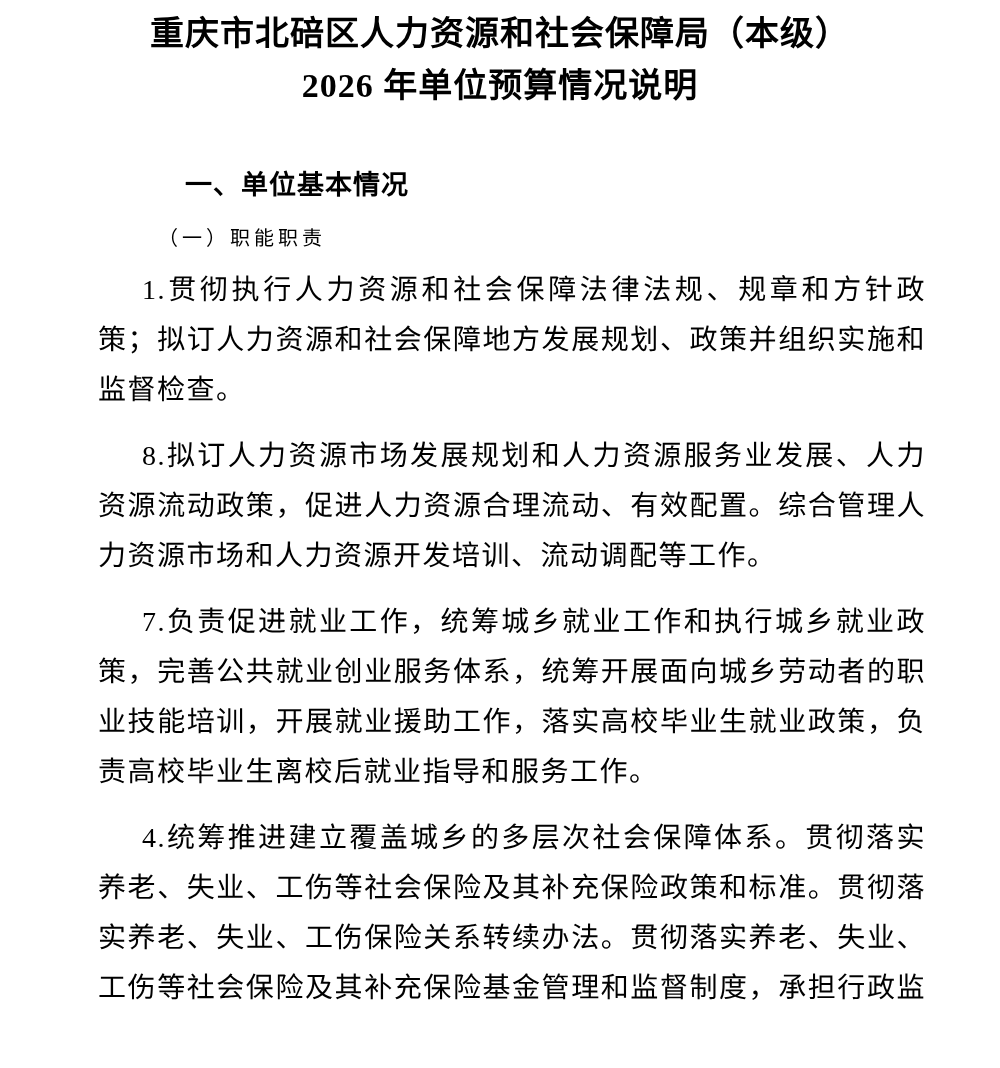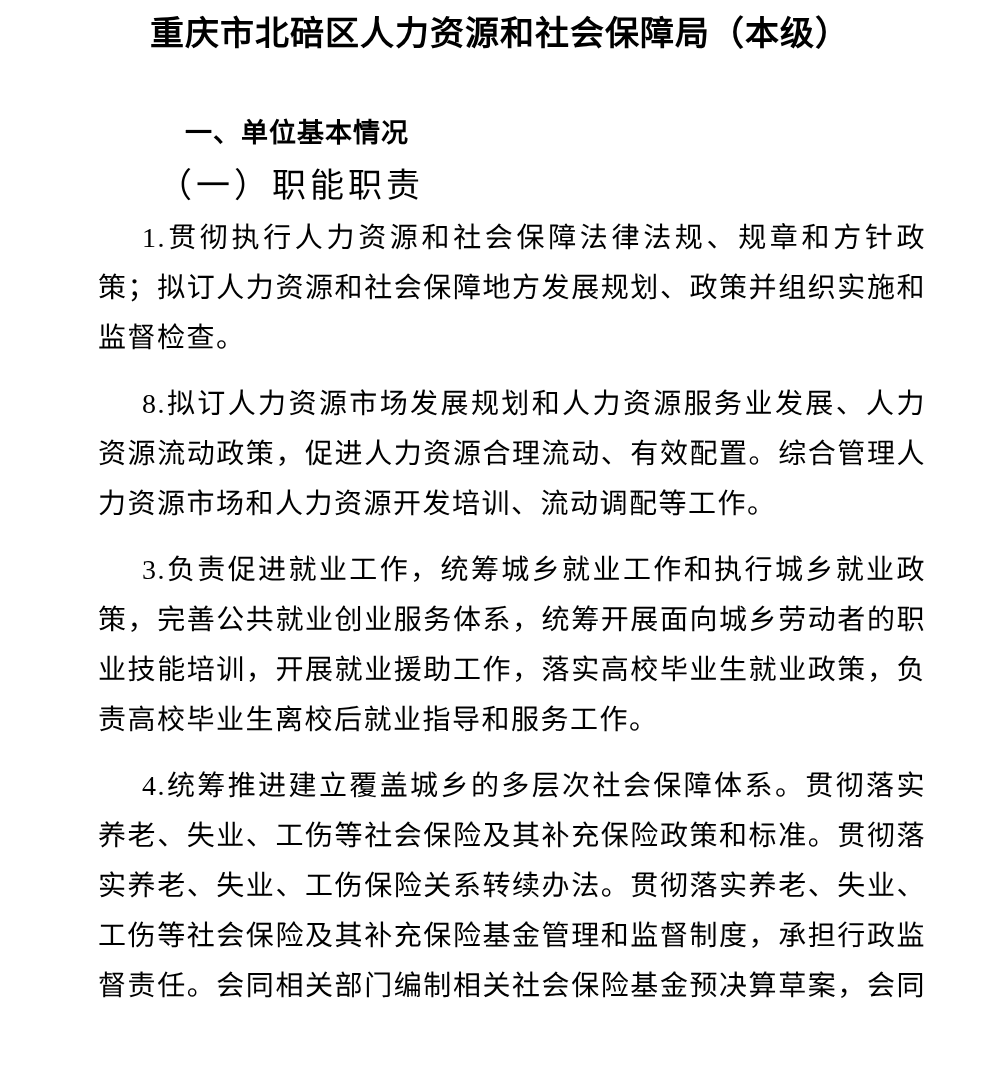--- a/index.html
+++ b/index.html
@@ -32,21 +32,21 @@
     margin: 55px 0 0 103px;
     font-family: Liberation Sans, sans-serif;
     font-weight: 700;
     font-size: 27px;
     line-height: 36px;
     letter-spacing: 1px;
   }
   .subsection-heading {
     margin: 17px 0 0 76px;
     font-weight: 400;
-    font-size: 34px;
+    font-size: 20px;
     line-height: 36px;
     letter-spacing: 4px;
   }
   .body-para {
     margin: 16px;
     font-size: 28px;
     line-height: 50px;
     letter-spacing: 1.5px;
     text-align: justify;
     text-indent: 44px;
@@ -55,31 +55,32 @@
     margin-top: 9px;
   }
 </style>
 </head>
 <body>
 
 <div class="page">
 
   <div class="doc-title">
     <div>重庆市北碚区人力资源和社会保障局（本级）</div>
+    <div>2026 年单位预算情况说明</div>
   </div>
 
   <div class="content">
 
     <div class="section-heading">一、单位基本情况</div>
 
     <div class="subsection-heading">（一）职能职责</div>
 
     <p class="body-para">1.贯彻执行人力资源和社会保障法律法规、规章和方针政策；拟订人力资源和社会保障地方发展规划、政策并组织实施和监督检查。</p>
 
     <p class="body-para">8.拟订人力资源市场发展规划和人力资源服务业发展、人力资源流动政策，促进人力资源合理流动、有效配置。综合管理人力资源市场和人力资源开发培训、流动调配等工作。</p>
 
-    <p class="body-para">3.负责促进就业工作，统筹城乡就业工作和执行城乡就业政策，完善公共就业创业服务体系，统筹开展面向城乡劳动者的职业技能培训，开展就业援助工作，落实高校毕业生就业政策，负责高校毕业生离校后就业指导和服务工作。</p>
+    <p class="body-para">7.负责促进就业工作，统筹城乡就业工作和执行城乡就业政策，完善公共就业创业服务体系，统筹开展面向城乡劳动者的职业技能培训，开展就业援助工作，落实高校毕业生就业政策，负责高校毕业生离校后就业指导和服务工作。</p>
 
     <p class="body-para">4.统筹推进建立覆盖城乡的多层次社会保障体系。贯彻落实养老、失业、工伤等社会保险及其补充保险政策和标准。贯彻落实养老、失业、工伤保险关系转续办法。贯彻落实养老、失业、工伤等社会保险及其补充保险基金管理和监督制度，承担行政监督责任。会同相关部门编制相关社会保险基金预决算草案，会同有关部门实施全面参保计划，指导社会保险公共服务平台相关工作。</p>
 
   </div>
 
 </div>
 
 </body></html>

